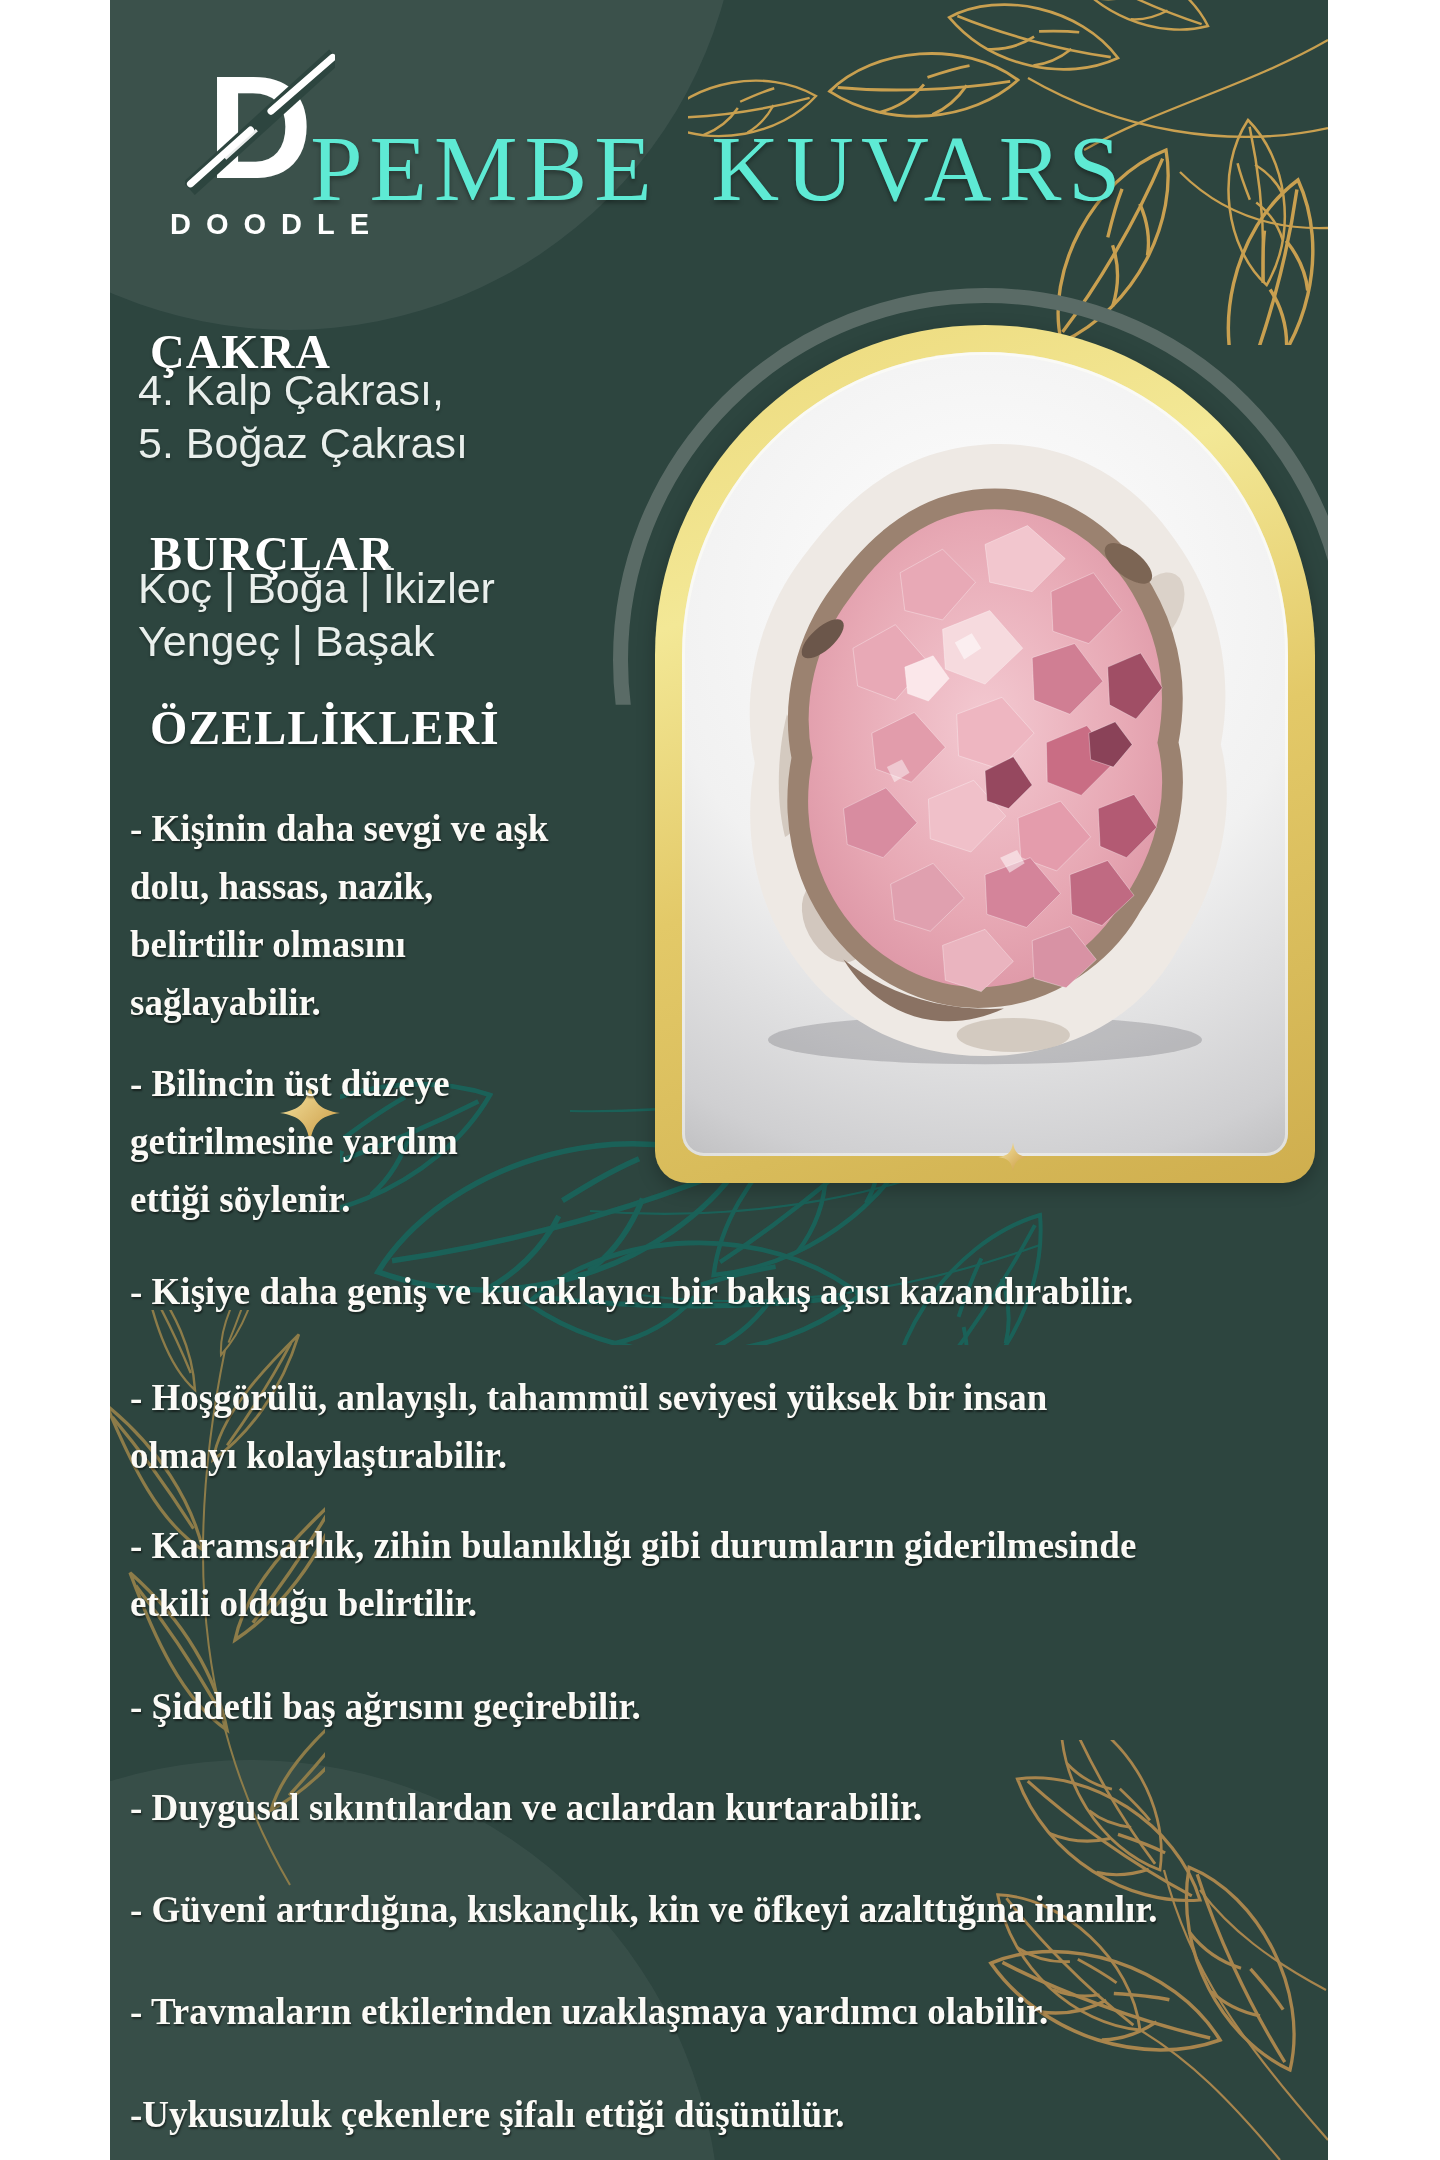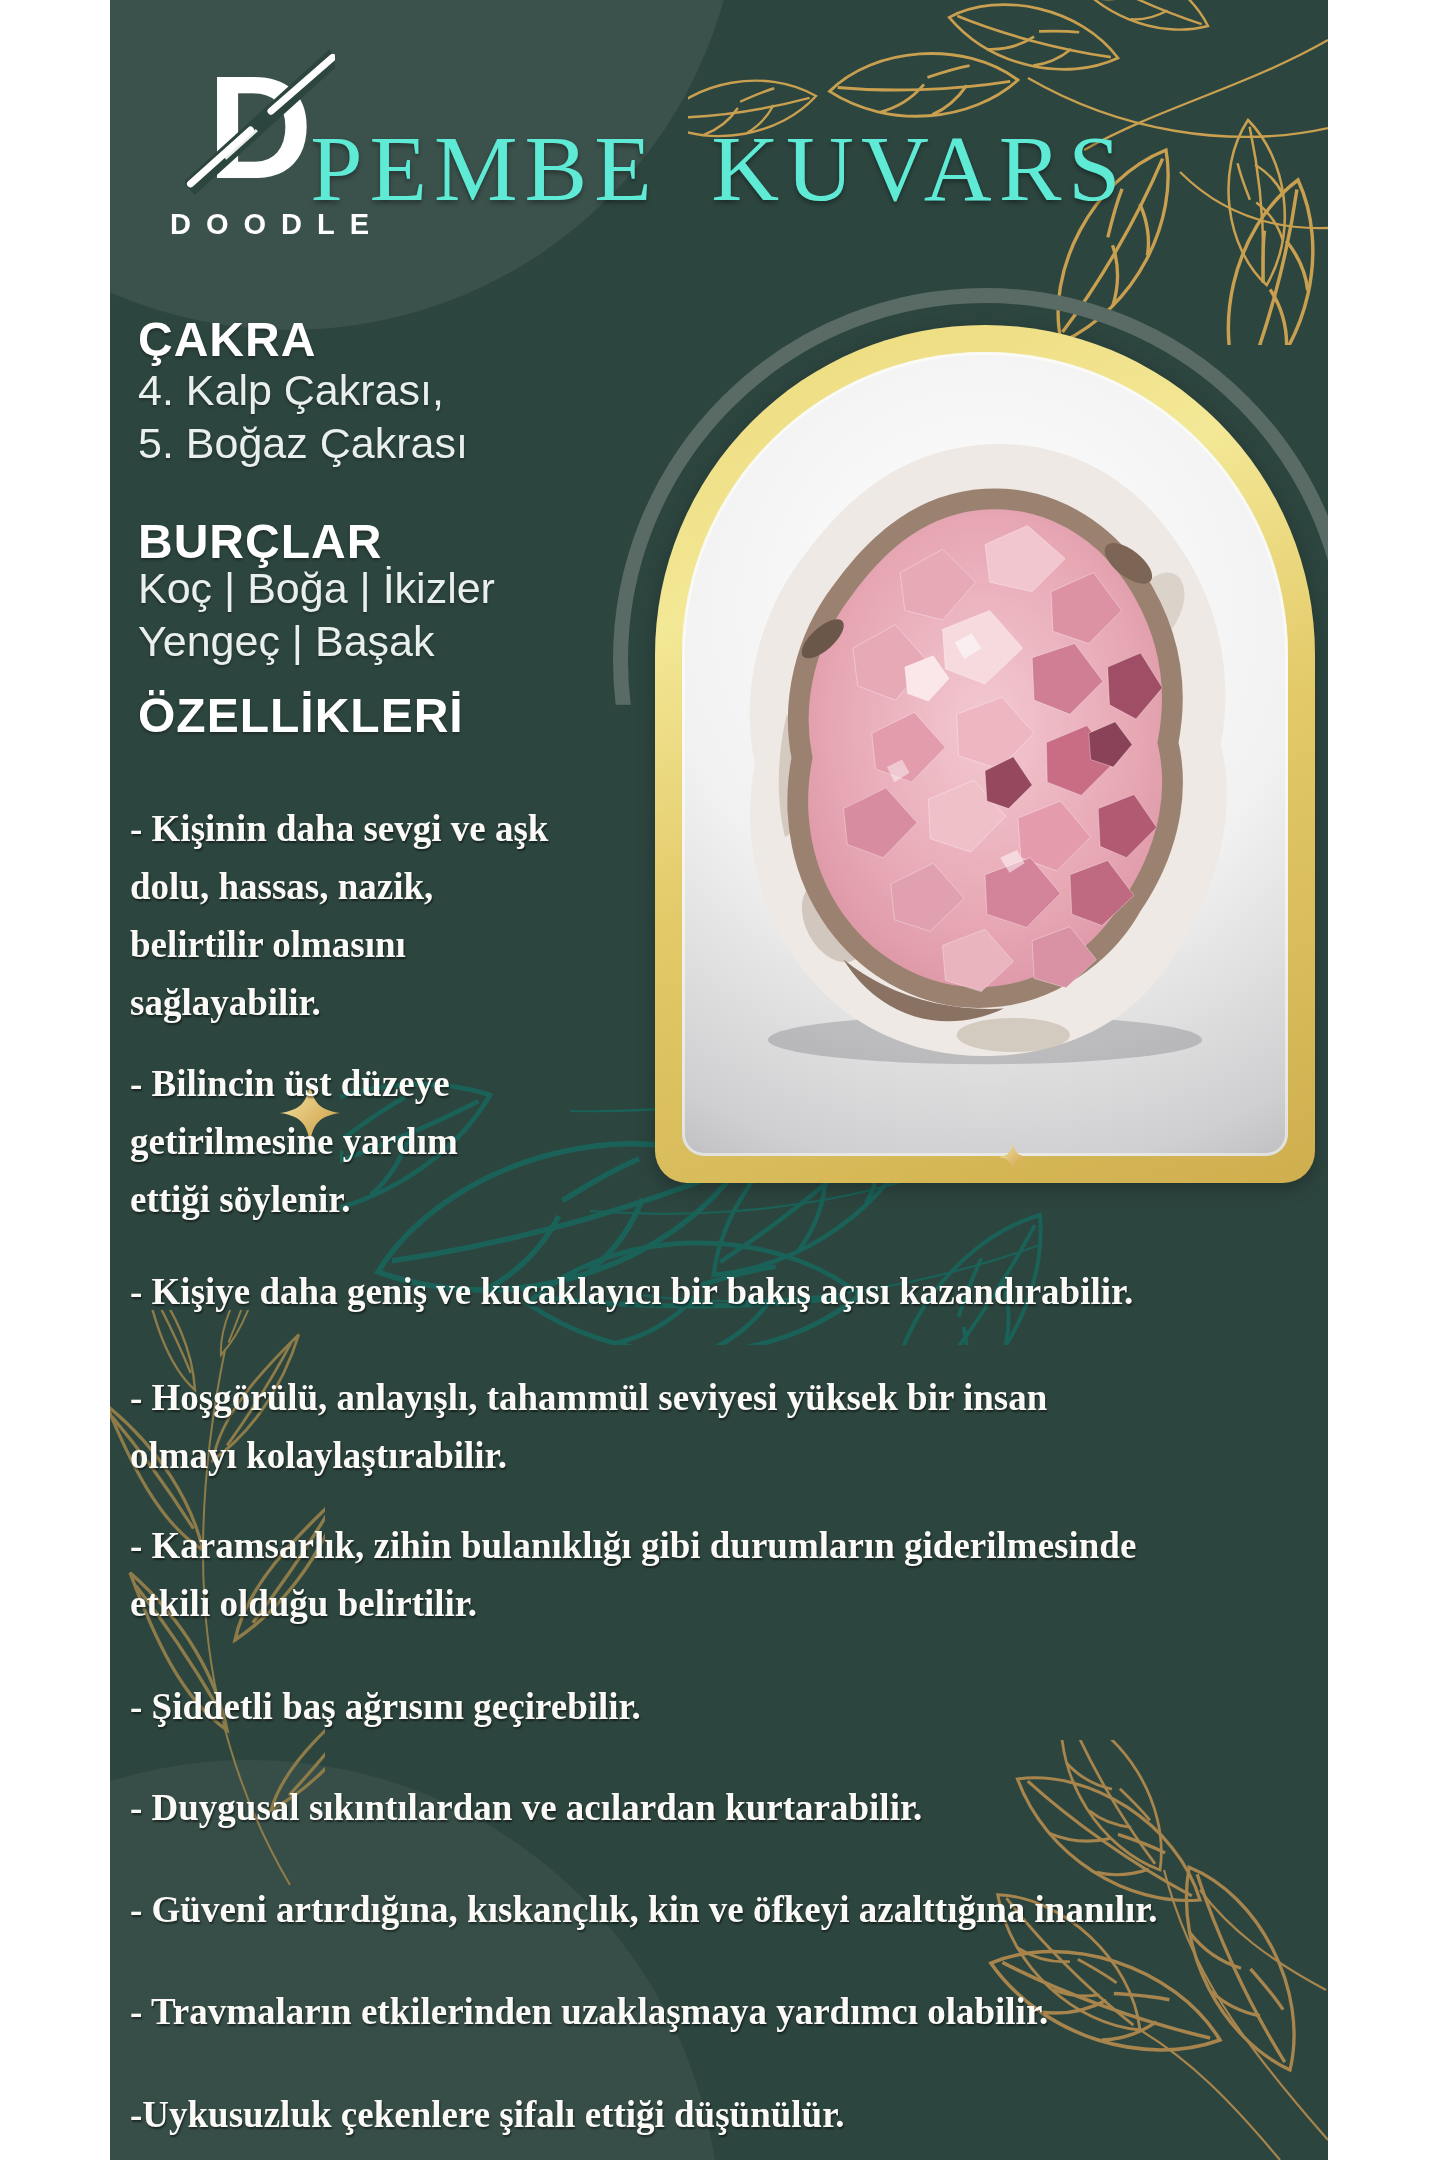--- a/index.html
+++ b/index.html
@@ -20,22 +20,22 @@
   .arch-ring{position:absolute;left:503px;top:288px;width:744px;height:744px;border-radius:50%;
              border:15px solid #5a6b66;box-sizing:border-box;clip-path:inset(0 0 44% 0);}
   .frame{position:absolute;left:545px;top:325px;width:660px;height:858px;box-sizing:border-box;
          border-radius:330px 330px 32px 32px;padding:27px;
          background:linear-gradient(160deg,#ecd97b 0%,#f3e896 28%,#e3c968 55%,#d8bb5a 80%,#cfae4e 100%);
          box-shadow:0 6px 18px rgba(0,0,0,0.25);}
   .photo{position:relative;width:100%;height:100%;border-radius:303px 303px 22px 22px;overflow:hidden;
          background:radial-gradient(ellipse 120% 90% at 50% 32%,#ffffff 0%,#f1f1f1 45%,#cfcfd1 78%,#a6a6a8 100%);
          box-shadow:inset 0 0 0 3px rgba(255,255,248,0.5);}
   .photo svg{position:absolute;left:20px;top:28px;}
-  .h-heading{position:absolute;left:28px;margin:0;color:#ffffff;font-size:48px;font-weight:bold;
-             letter-spacing:1px;text-shadow:0 2px 3px rgba(0,0,0,0.35);}
+  .h-heading{position:absolute;left:28px;margin:12px;color:#ffffff;font-size:48px;font-weight:bold;
+             letter-spacing:1px;text-shadow:0 2px 3px rgba(0,0,0,0.35);font-family:Liberation Serif, serif;}
   .h-sub{position:absolute;left:28px;color:#e9efec;font-size:43px;line-height:53px;font-weight:300;
          text-shadow:0 2px 3px rgba(0,0,0,0.3);}
   .para{position:absolute;left:20px;color:#fbfaf6;font-family:"Liberation Serif","DejaVu Serif",serif;
         font-weight:bold;font-size:37px;line-height:58px;text-shadow:1px 2px 2px rgba(0,0,0,0.5);}
   .para div{white-space:nowrap;}
   .sparkle{position:absolute;}
 </style>
 </head>
 <body>
 

